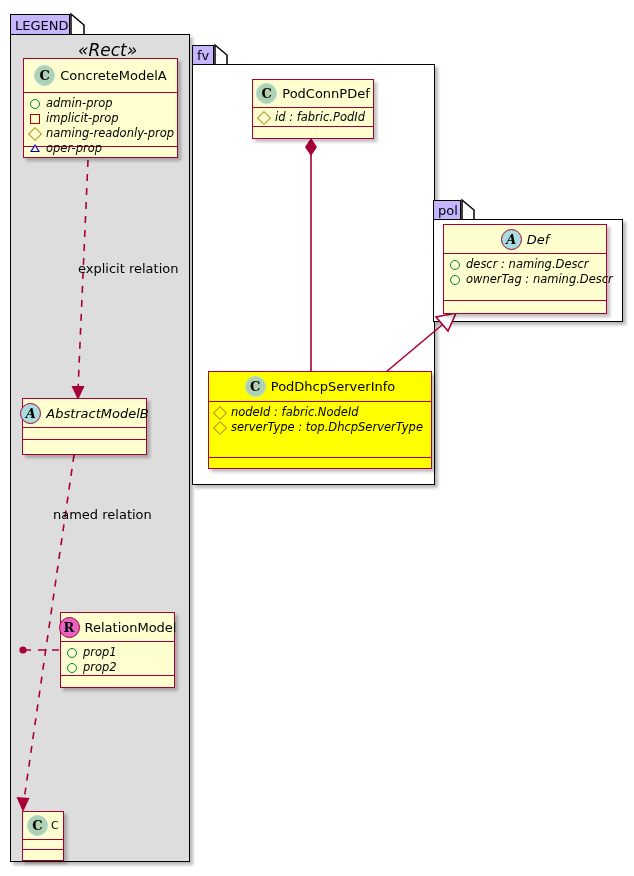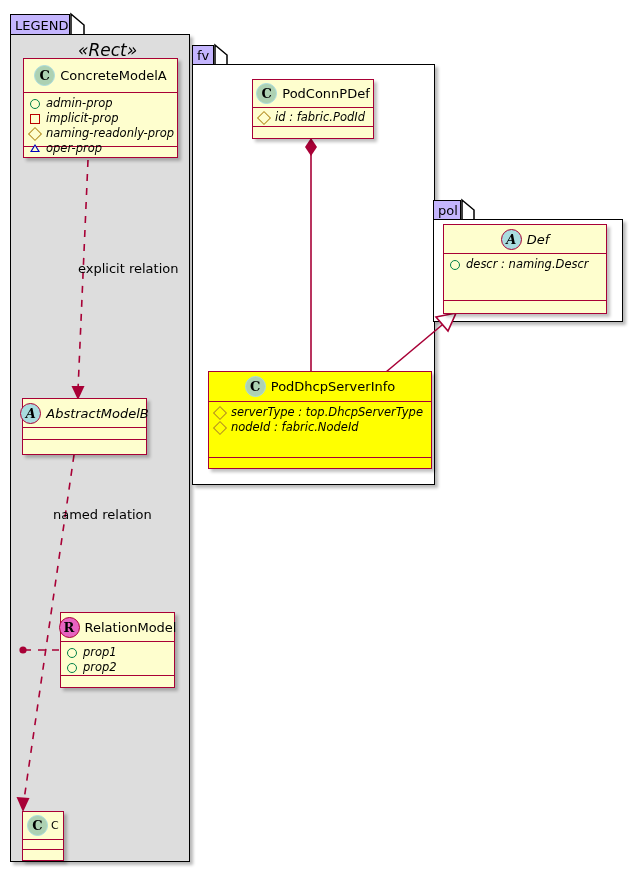--- a/index.html
+++ b/index.html
@@ -196,40 +196,44 @@
   </div>
 
   <div class="cls hl" style="left:208px;top:371px;width:224px;height:98px;">
     <div class="cls-hdr" style="height:30px;">
       <span class="badge badge-C">C</span>
       <span class="cls-name">PodDhcpServerInfo</span>
     </div>
     <div class="cls-attrs" style="height:56px;">
       <div class="attr">
         <span class="m m-diamond"></span>
+        <span class="txt">nodeId : fabric.NodeId</span>
+      </div>
+      <div class="attr">
+        <span class="m m-diamond"></span>
         <span class="txt">serverType : top.DhcpServerType</span>
-      </div>
-      <div class="attr">
-        <span class="m m-diamond"></span>
-        <span class="txt">nodeId : fabric.NodeId</span>
       </div>
     </div>
     <div class="cls-ops" style="height:10px;"></div>
   </div>
 
   <div class="cls" style="left:443px;top:224px;width:164px;height:90px;">
     <div class="cls-hdr" style="height:29px;">
       <span class="badge badge-A">A</span>
       <span class="cls-name ital" style="margin-left:0;">Def</span>
     </div>
     <div class="cls-attrs" style="height:47px;">
       <div class="attr">
         <span class="m m-circle"></span>
         <span class="txt">descr : naming.Descr</span>
       </div>
+      <div class="attr">
+        <span class="m m-circle"></span>
+        <span class="txt">ownerTag : naming.Descr</span>
+      </div>
     </div>
     <div class="cls-ops" style="height:10px;"></div>
   </div>
 
   <div class="edge-label" style="left:78px;top:261px;">explicit relation</div>
   <div class="edge-label" style="left:53px;top:507px;">named relation</div>
 
 </div>
 
 </body></html>

